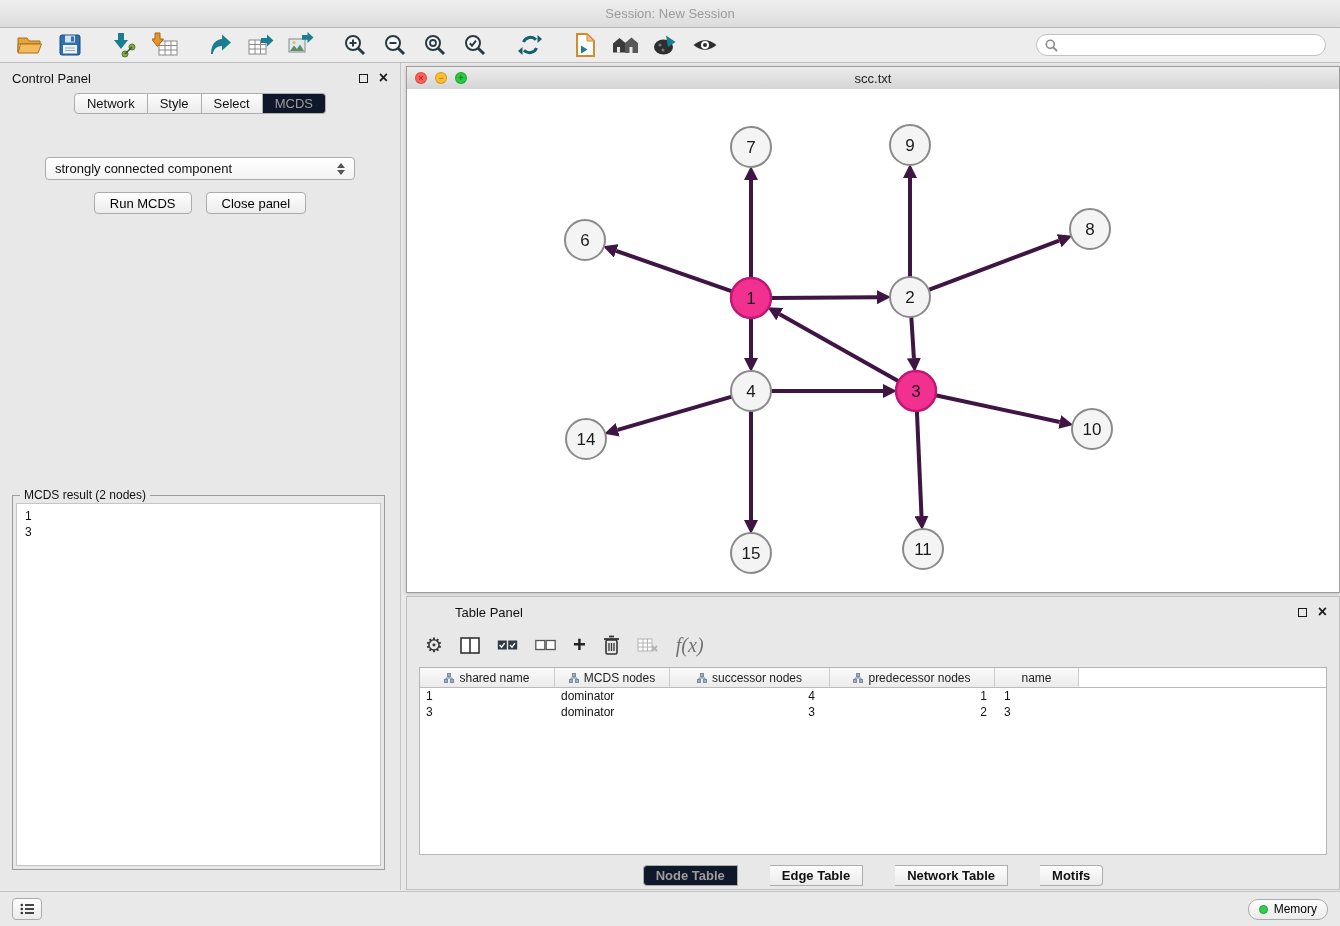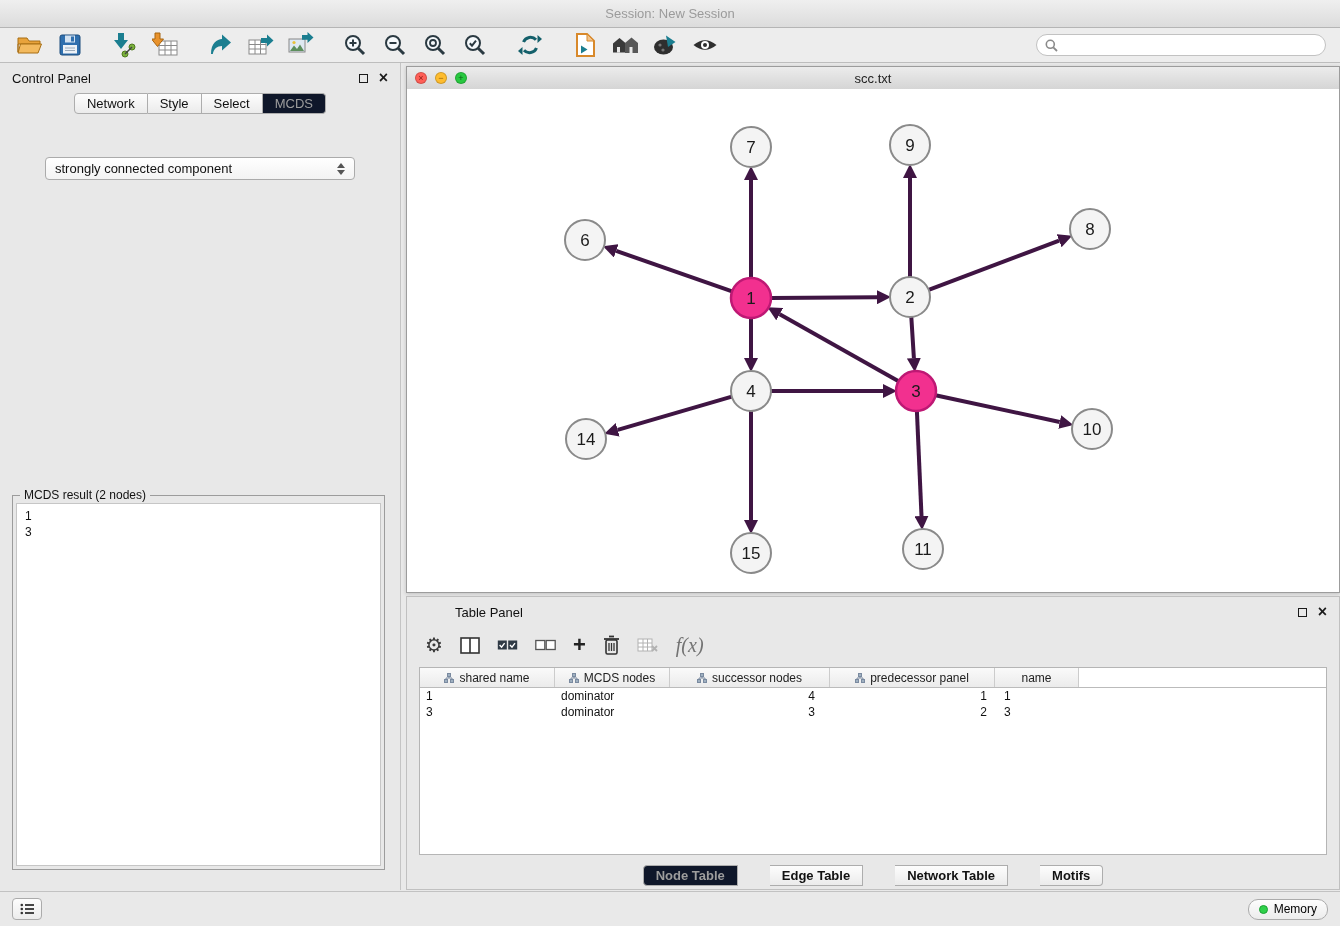--- a/index.html
+++ b/index.html
@@ -259,20 +259,24 @@
     <button>Style</button>
     <button>Select</button>
     <button class="active">MCDS</button>
   </div>
   <div class="opt-select">
     <span>strongly connected component</span>
     <span class="stepper">
       <span class="tri-up"></span>
         <span class="tri-down"></span>
     </span>
+  </div>
+  <div class="btn-row">
+    <button class="btn">Run MCDS</button>
+    <button class="btn">Close panel</button>
   </div>
   <div class="result-box">
     <span class="result-legend">MCDS result (2 nodes)</span>
     <div class="result-list">
       <div>1</div>
       <div>3</div>
     </div>
   </div>
 </div>
 
@@ -433,21 +437,21 @@
       </div>
       <div class="hcell">
         <svg width="10" height="10" viewBox="0 0 10 10">
             <g stroke="#7A8AA0" fill="#9FB0C0">
               <rect x="3.5" y="0.5" width="3" height="3"></rect>
               <rect x="0.5" y="6.5" width="3" height="3"></rect>
               <rect x="6.5" y="6.5" width="3" height="3"></rect>
               <path d="M5 3.5 V5 M5 5 H2 V6.5 M5 5 h3 v1.5" fill="none"></path>
             </g>
           </svg>
-        <span>predecessor panel</span>
+        <span>predecessor nodes</span>
       </div>
       <div class="hcell">
         <span>name</span>
       </div>
     </div>
     <div class="tbl-row">
       <div class="cell">1</div>
       <div class="cell">dominator</div>
       <div class="cell num-r">4</div>
       <div class="cell num-r2">1</div>

